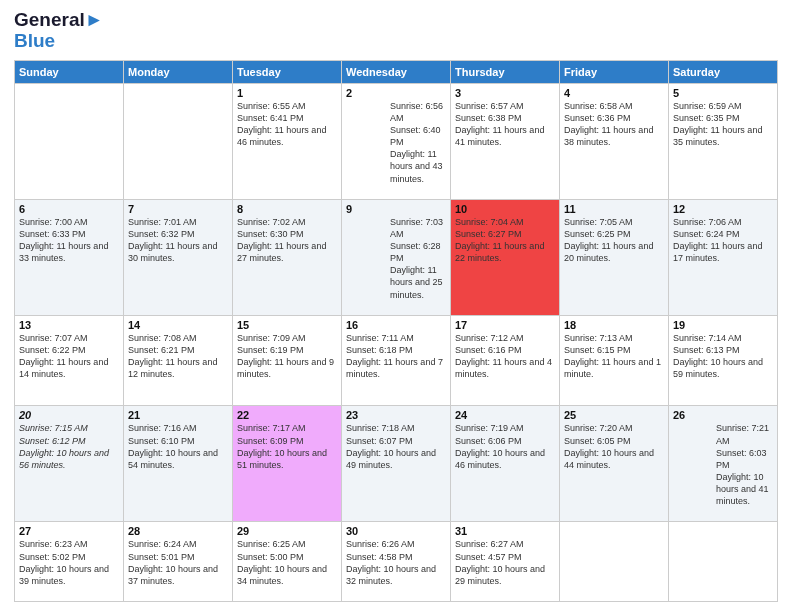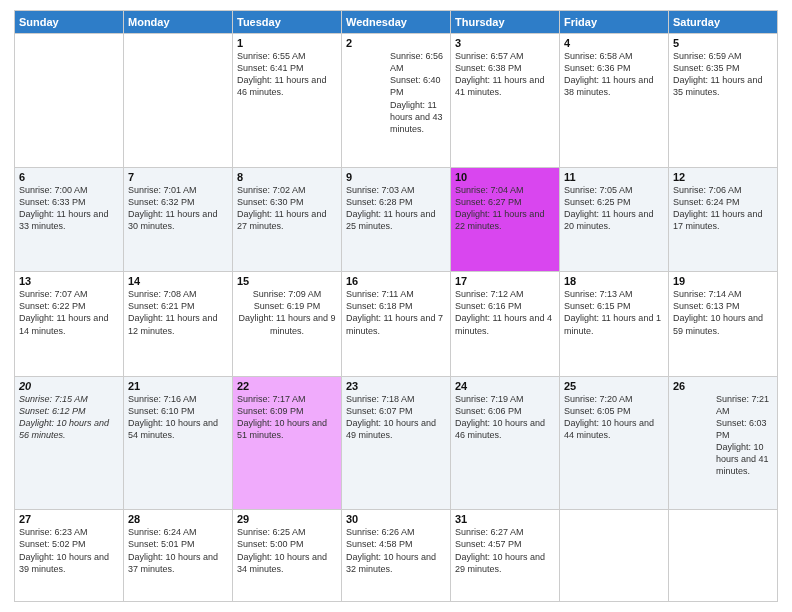--- a/index.html
+++ b/index.html
@@ -87,20 +87,34 @@
       color: #333;
     }
     .empty {
       background: #f9f9f9;
     }
   </style>
 </head>
 <body>
 
 <div class="page">
+  <div class="header">
+    <div class="logo">
+      <div class="logo-row">
+        <div>
+          <div style="font-size:19px;font-weight:bold;color:#1a1a2e;line-height:1.1;">General<span style="color:#2e7dc8;">►</span></div>
+          <div style="font-size:19px;font-weight:bold;color:#2e7dc8;line-height:1.1;">Blue</div>
+        </div>
+      </div>
+    </div>
+    <div class="title-block">
+      <div class="month-title"></div>
+      <div class="location"></div>
+    </div>
+  </div>
 
   <table class="calendar" id="cal-table">
     <thead id="cal-head">
         <tr>
           <th>Sunday</th>
           <th>Monday</th>
           <th>Tuesday</th>
           <th>Wednesday</th>
           <th>Thursday</th>
           <th>Friday</th>
@@ -156,25 +170,25 @@
 Daylight: 11 hours and 30 minutes.</div>
           </td>
           <td style="background: rgb(240, 244, 248);">
             <span class="day-num">8</span>
             <div class="day-info" style="white-space: pre-line;">Sunrise: 7:02 AM
 Sunset: 6:30 PM
 Daylight: 11 hours and 27 minutes.</div>
           </td>
           <td style="background: rgb(240, 244, 248);">
             <span class="day-num">9</span>
-            <div class="day-info" style="white-space: pre-line;">Sunrise: 7:03 AM
+            <div class="day-info" style="white-space: pre-line; margin-left: 44px;">Sunrise: 7:03 AM
 Sunset: 6:28 PM
 Daylight: 11 hours and 25 minutes.</div>
           </td>
-          <td style="background: #d946ef; margin-left: 32px;">
+          <td style="background: #ef4444; margin-left: 32px;">
             <span class="day-num">10</span>
             <div class="day-info" style="white-space: pre-line;">Sunrise: 7:04 AM
 Sunset: 6:27 PM
 Daylight: 11 hours and 22 minutes.</div>
           </td>
           <td style="background: rgb(240, 244, 248);">
             <span class="day-num">11</span>
             <div class="day-info" style="white-space: pre-line;">Sunrise: 7:05 AM
 Sunset: 6:25 PM
 Daylight: 11 hours and 20 minutes.</div>
@@ -194,21 +208,21 @@
 Daylight: 11 hours and 14 minutes.</div>
           </td>
           <td>
             <span class="day-num">14</span>
             <div class="day-info" style="white-space: pre-line;">Sunrise: 7:08 AM
 Sunset: 6:21 PM
 Daylight: 11 hours and 12 minutes.</div>
           </td>
           <td>
             <span class="day-num">15</span>
-            <div class="day-info" style="white-space: pre-line; text-align: center;">Sunrise: 7:09 AM
+            <div class="day-info" style="white-space: pre-line;">Sunrise: 7:09 AM
 Sunset: 6:19 PM
 Daylight: 11 hours and 9 minutes.</div>
           </td>
           <td>
             <span class="day-num">16</span>
             <div class="day-info" style="white-space: pre-line;">Sunrise: 7:11 AM
 Sunset: 6:18 PM
 Daylight: 11 hours and 7 minutes.</div>
           </td>
           <td>

